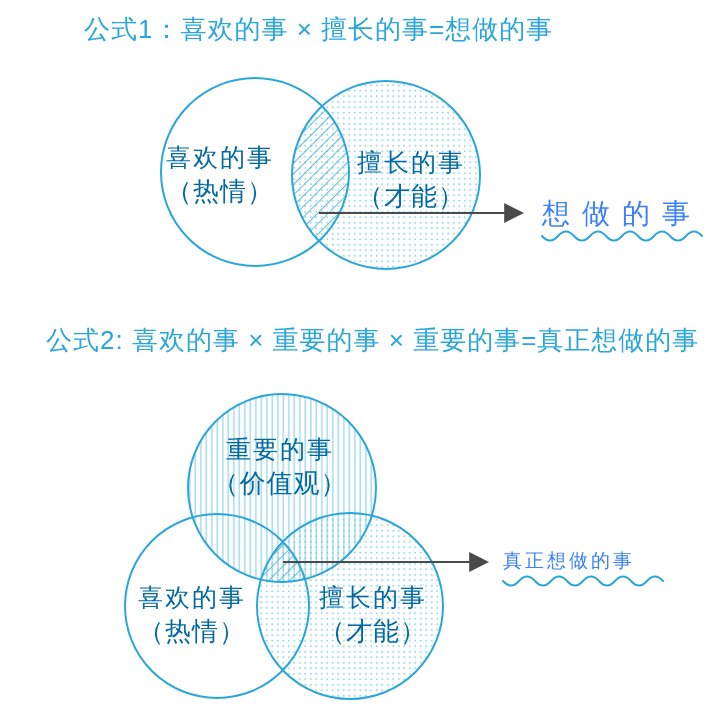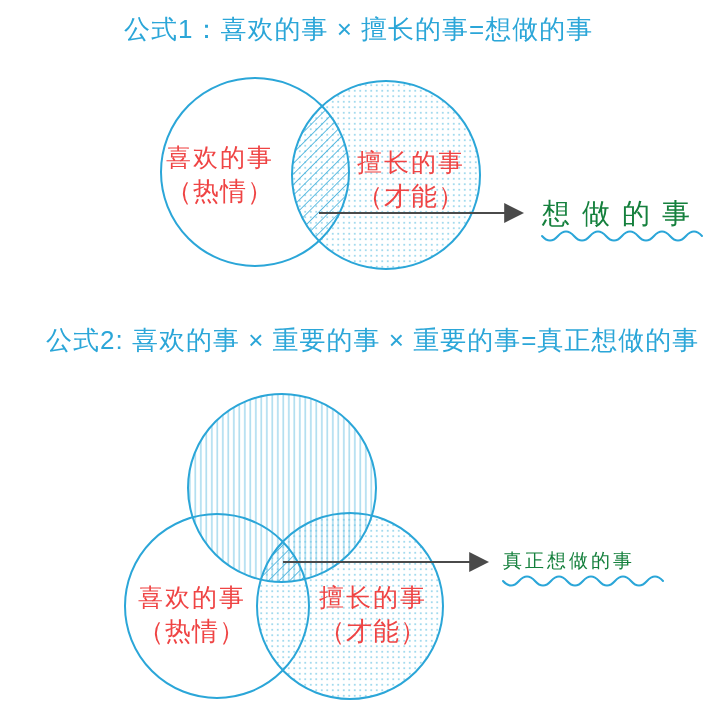--- a/index.html
+++ b/index.html
@@ -5,34 +5,34 @@
   html,body{margin:0;padding:0;background:#ffffff;}
   .stage{
     position:relative;width:715px;height:704px;background:#ffffff;overflow:hidden;
     font-family:"Liberation Sans","DejaVu Sans",sans-serif;
   }
   .art{position:absolute;left:0;top:0;}
   .title{
     position:absolute;color:#2BA6D8;font-size:26px;line-height:1.1;
     white-space:nowrap;letter-spacing:1px;
   }
-  .t1{left:84px;top:15px;margin-left:40px;}
+  .t1{left:84px;top:15px;}
   .t2{left:46px;top:326px;}
   .clabel{
-    position:absolute;color:#ef4444;text-align:center;transform:translateX(-50%);
+    position:absolute;color:#0369a1;text-align:center;transform:translateX(-50%);
     white-space:nowrap;
   }
   .clabel .main{display:block;font-size:25px;line-height:1.08;letter-spacing:2px;}
   .clabel .sub{display:block;font-size:26px;line-height:1.1;margin-top:6px;letter-spacing:1px;}
   .lab-likes1{left:220px;top:144px;}
   .lab-good1{left:411px;top:149px;}
   .lab-important{left:280px;top:436px;}
   .lab-likes2{left:192px;top:584px;}
   .lab-good2{left:373px;top:584px;}
-  .result{position:absolute;color:#15803d;white-space:nowrap;}
+  .result{position:absolute;color:#3b82f6;white-space:nowrap;}
   .result1{left:542px;top:195px;font-size:28px;letter-spacing:12px;}
   .result2{left:503px;top:548px;font-size:19px;letter-spacing:3px;}
 </style>
 </head>
 <body>
 
 <div class="stage">
 
   <svg class="art" width="715" height="704" viewBox="0 0 715 704" aria-hidden="true">
     <defs>
@@ -93,20 +93,24 @@
 
   <div class="clabel lab-likes1">
     <span class="main">喜欢的事</span>
     <span class="sub">（热情）</span>
   </div>
   <div class="clabel lab-good1">
     <span class="main">擅长的事</span>
     <span class="sub">（才能）</span>
   </div>
 
+  <div class="clabel lab-important">
+    <span class="main">重要的事</span>
+    <span class="sub">（价值观）</span>
+  </div>
   <div class="clabel lab-likes2">
     <span class="main">喜欢的事</span>
     <span class="sub">（热情）</span>
   </div>
   <div class="clabel lab-good2">
     <span class="main">擅长的事</span>
     <span class="sub">（才能）</span>
   </div>
 
   <div class="result result1">想做的事</div>

